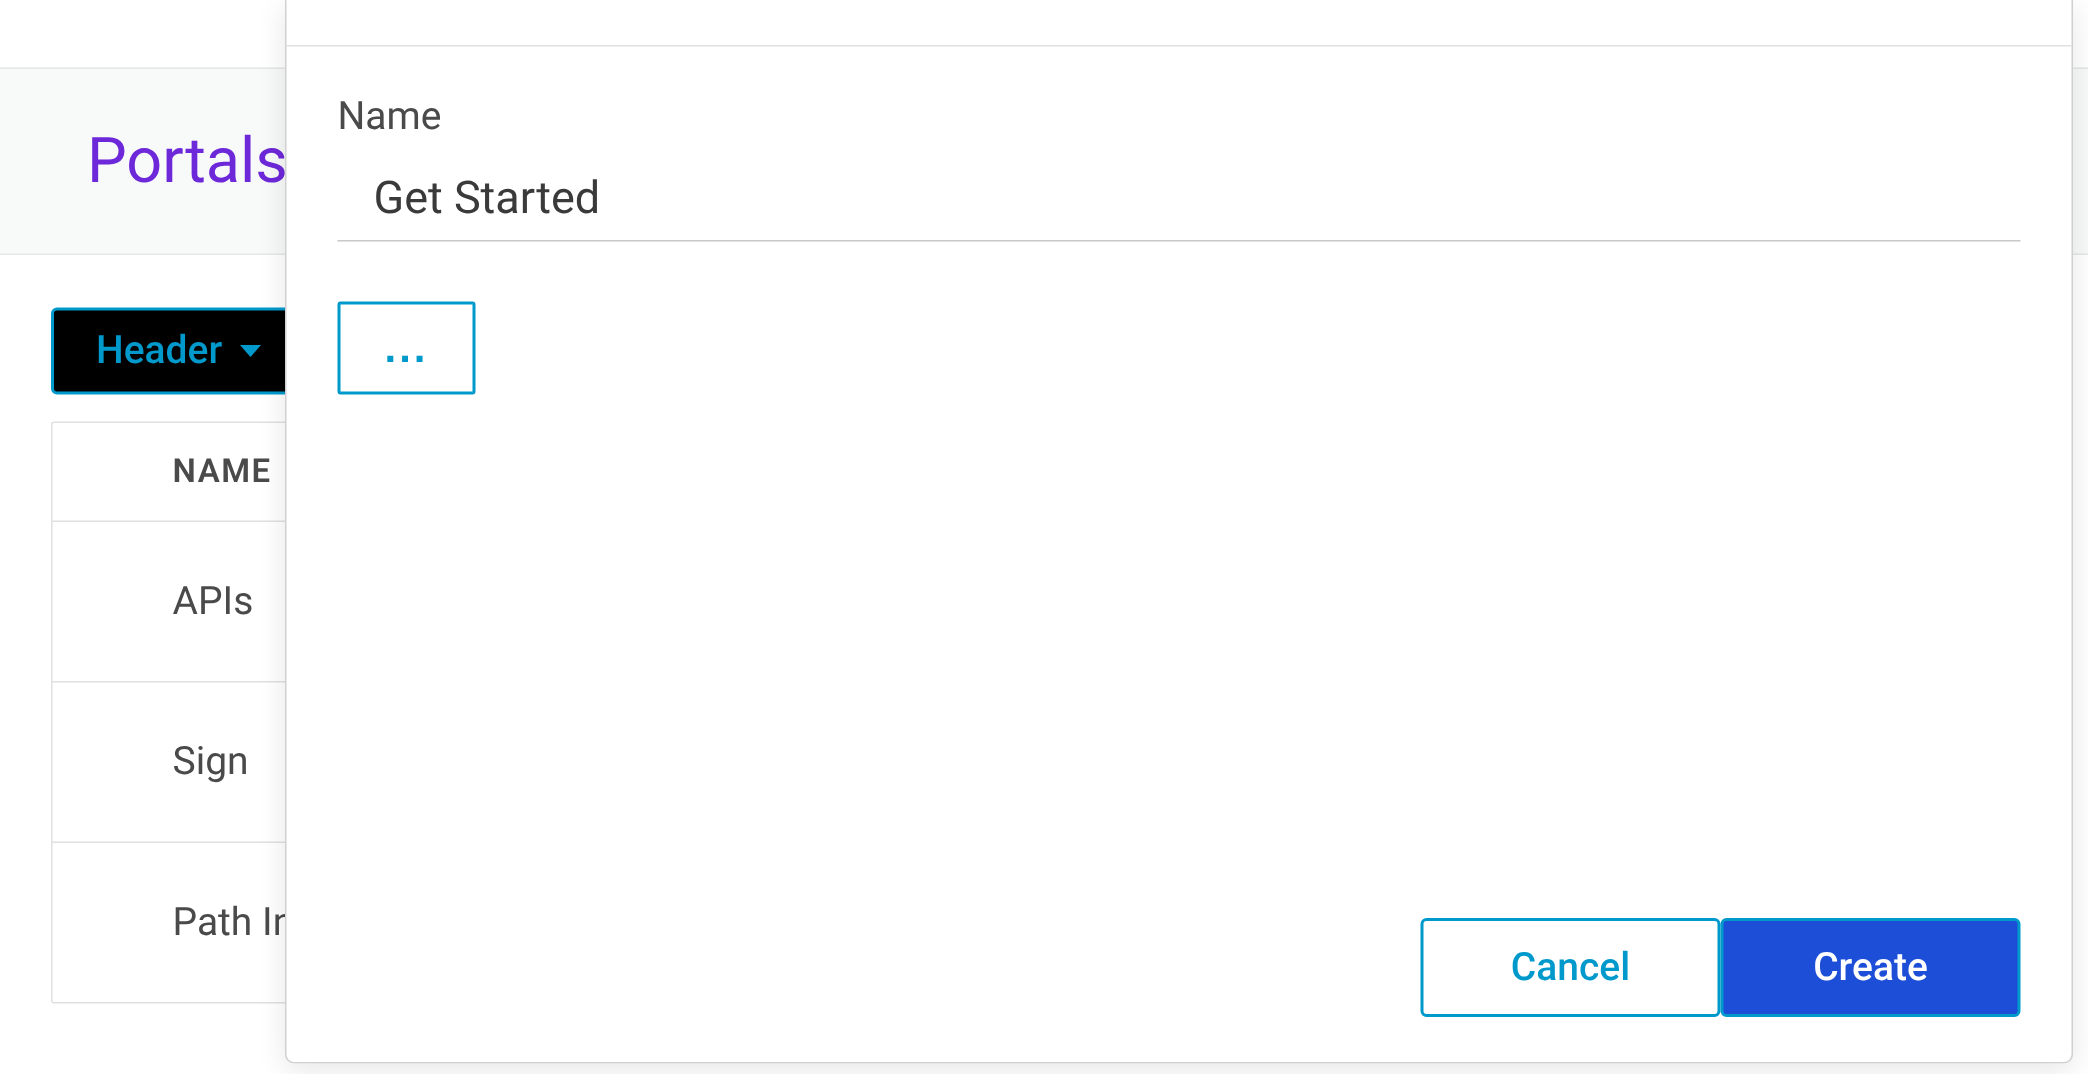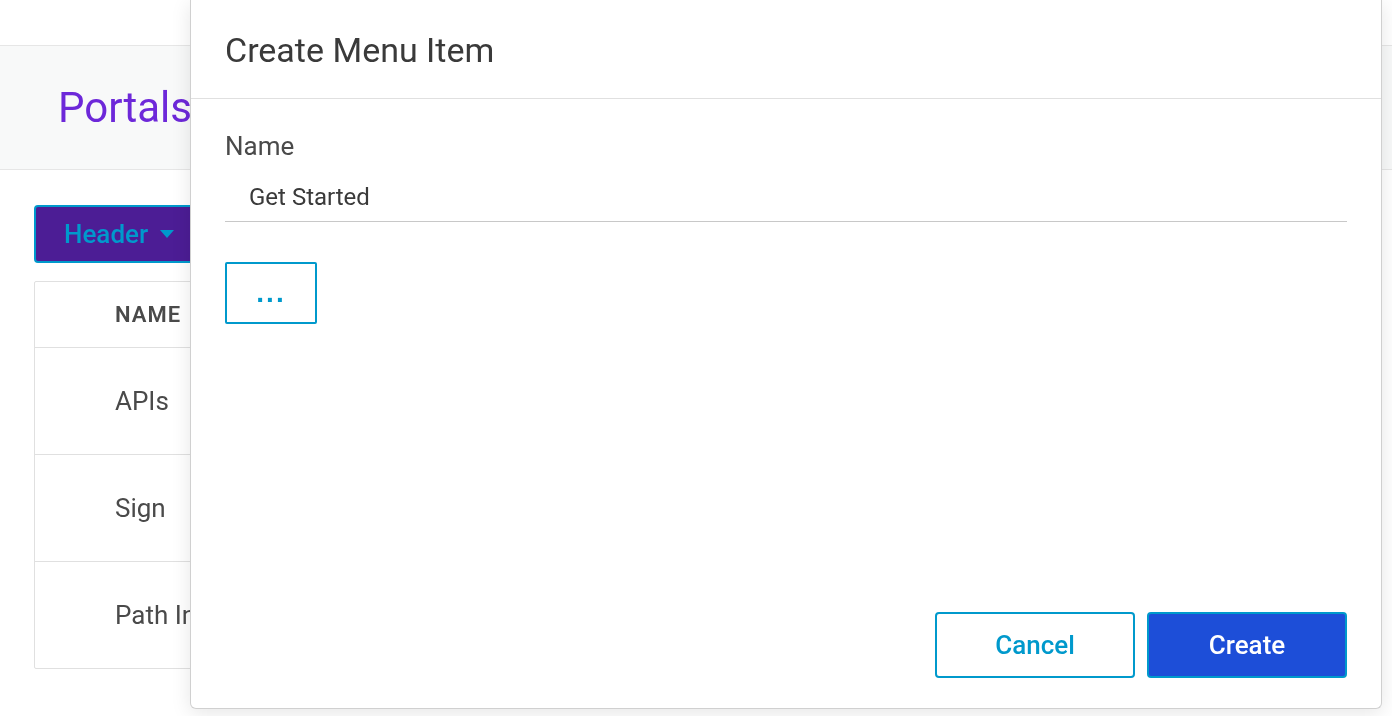--- a/index.html
+++ b/index.html
@@ -56,21 +56,21 @@
       display: inline-flex;
       align-items: center;
       gap: 8px;
       border: 2px solid #0099cc;
       border-radius: 4px;
       padding: 12px 28px;
       color: #0099cc;
       font-size: 26px;
       font-weight: 500;
       cursor: pointer;
-      background: #4c1d95;
+      background: #000000;
     }
     
     .caret-down {
       width: 0;
       height: 0;
       border-left: 7px solid transparent;
       border-right: 7px solid transparent;
       border-top: 8px solid #0099cc;
       margin-left: 4px;
     }
@@ -141,21 +141,21 @@
       display: block;
       font-size: 26px;
       color: #4a4a4a;
       margin-bottom: 12px;
     }
     
     .form-input {
       width: 100%;
       border: none;
       border-bottom: 1px solid #c8c8c8;
-      font-size: 24px;
+      font-size: 30px;
       padding: 10px 0 10px 24px;
       color: #3a3a3a;
       outline: none;
       font-family: inherit;
       background: transparent;
     }
     
     .form-input::placeholder {
       color: #888;
     }
@@ -173,21 +173,20 @@
       border-radius: 2px;
       display: flex;
       align-items: center;
       justify-content: center;
     }
     
     .modal-actions {
       margin-top: auto;
       display: flex;
       justify-content: flex-end;
-      gap: 12px;
       padding-top: 30px;
     }
     
     .btn {
       padding: 16px 44px;
       font-size: 26px;
       font-weight: 500;
       border-radius: 4px;
       cursor: pointer;
       font-family: inherit;
@@ -228,21 +227,20 @@
         <span>Sign</span>
       </div>
       <div class="table-row">
         <span>Path In</span>
       </div>
     </div>
   </div>
 </div>
 
 <div class="modal">
-  <h2 class="modal-title">Create Menu Item</h2>
   <div class="modal-divider"></div>
 
   <div class="form-group">
     <label class="form-label">Name</label>
     <input type="text" class="form-input" value="Get Started" style="">
   </div>
 
 
   <button class="more-button">
     <span>...</span>

